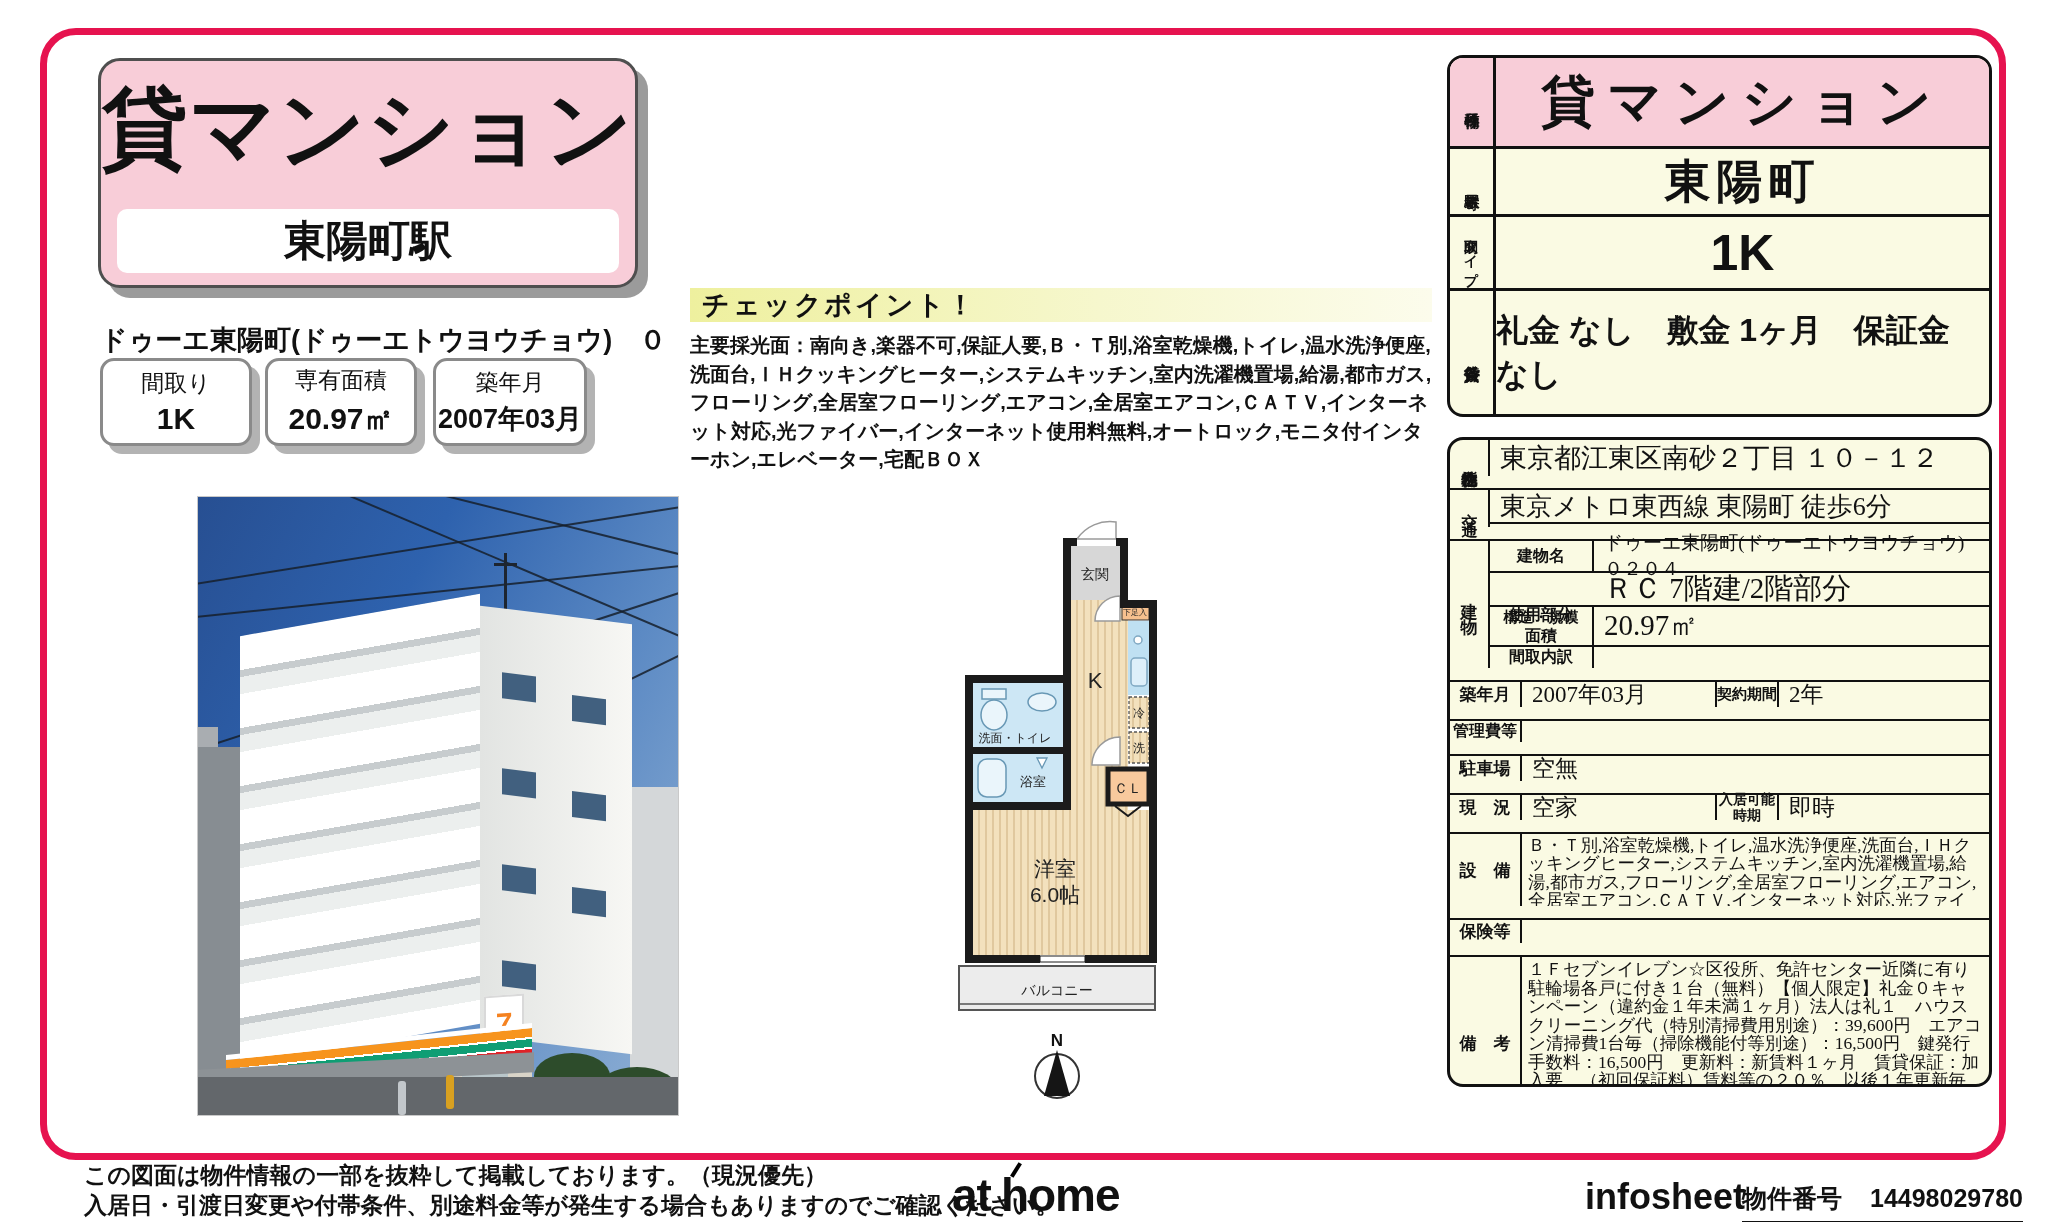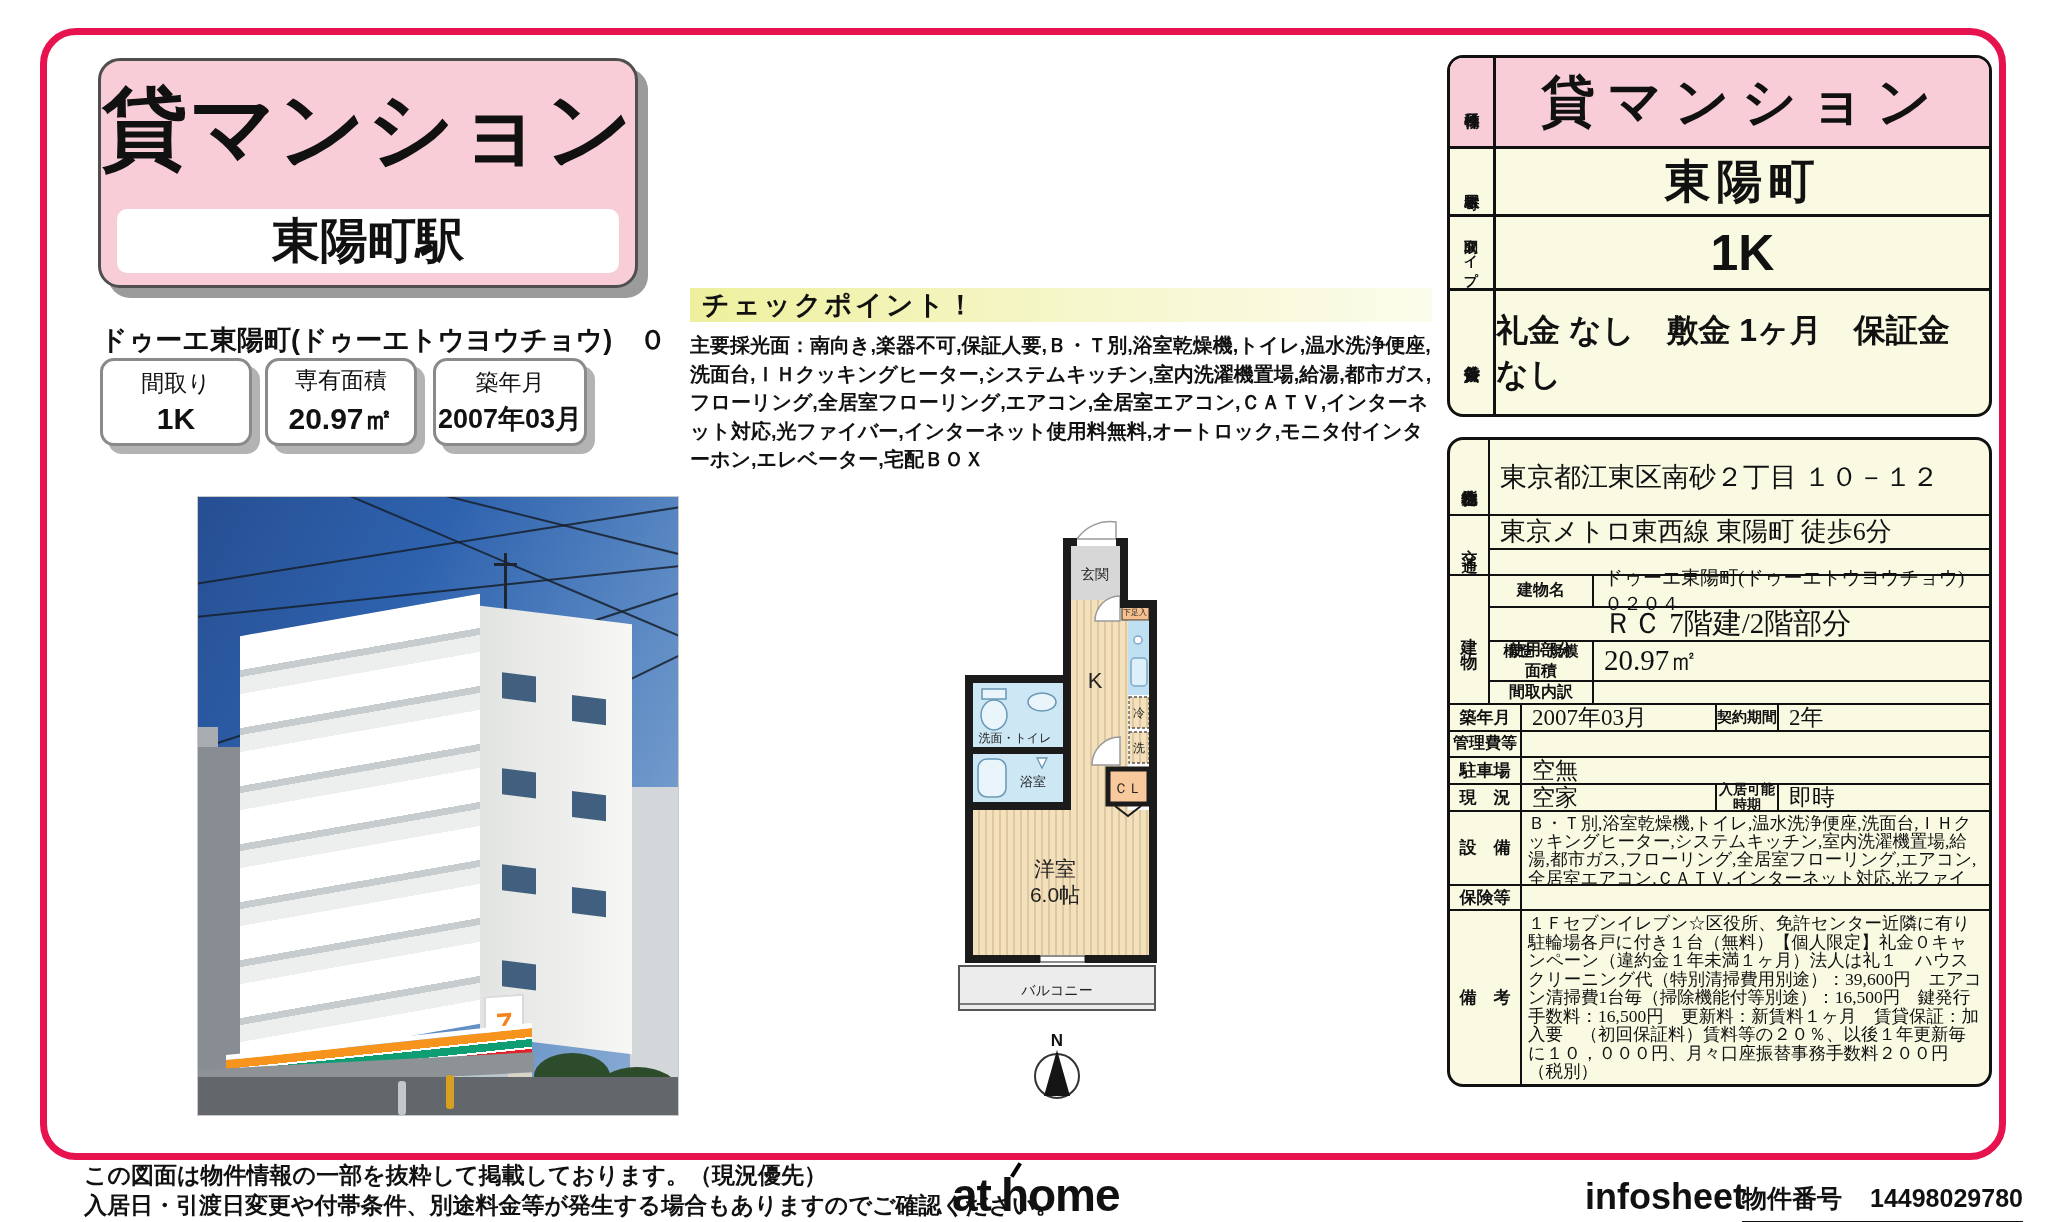--- a/index.html
+++ b/index.html
@@ -10,42 +10,42 @@
 
   
   .sheet{left:40px;top:28px;width:1966px;height:1132px;border:7px solid #e6134f;
          border-radius:36px;background:#fff;box-sizing:border-box;}
 
   
   .title-box{left:98px;top:58px;width:540px;height:230px;background:#f8cdd8;
              border:3px solid #4f4f4f;border-radius:22px;box-shadow:10px 10px 0 #9b9b9b;box-sizing:border-box;}
   .title-main{left:0;top:10px;width:100%;text-align:center;font-size:86px;font-weight:bold;letter-spacing:1px;}
   .title-station{left:16px;right:16px;bottom:12px;height:64px;background:#fff;border-radius:10px;
-                 display:flex;align-items:center;justify-content:center;font-size:48px;font-weight:bold;}
+                 display:flex;align-items:center;justify-content:center;font-size:42px;font-weight:bold;}
   .prop-name{left:100px;top:322px;width:580px;font-size:27px;font-weight:bold;}
 
   .qbox{top:358px;height:88px;background:#fff;border:3px solid #8a8a8a;border-radius:14px;
         box-shadow:8px 8px 0 #b3b3b3;box-sizing:border-box;display:flex;flex-direction:column;
         align-items:center;justify-content:center;gap:3px;}
   .qbox .ql{font-size:23px;}
   .qbox .qv{font-size:30px;font-weight:bold;}
   .qbox.q3 .qv{font-size:27px;}
 
   
   .cp-bar{left:690px;top:288px;width:742px;height:34px;
           background:linear-gradient(90deg,#eef09e 0%,#f6f7cd 55%,#fcfcec 100%);
           display:flex;align-items:center;padding-left:12px;box-sizing:border-box;
           font-size:27px;font-weight:bold;letter-spacing:3px;}
   .cp-body{left:690px;top:331px;width:752px;font-size:20px;line-height:1.43;font-weight:600;}
 
   
   .tbl{left:1447px;width:545px;border:3px solid #111;border-radius:16px;background:#fafae3;
        overflow:hidden;box-sizing:border-box;display:flex;flex-direction:column;}
   .t1{top:55px;height:362px;}
-  .t2{top:437px;height:650px;}
+  .t2{top:437px;height:650px;gap:12px;}
   .trow{display:flex;box-sizing:border-box;}
   .bt{border-top:3px solid #111;}
   .bt2{border-top:2px solid #111;}
   .vlab{display:flex;align-items:center;justify-content:center;box-sizing:border-box;}
   .vtext{writing-mode:vertical-rl;text-orientation:upright;font-weight:bold;}
   .t1 .vlab{width:46px;border-right:3px solid #111;}
   .cell-c{flex:1;display:flex;align-items:center;justify-content:center;}
   .pinkrow{background:#f8cdd8;}
   .v-big{font-size:54px;font-weight:bold;letter-spacing:12px;}
   .v-sta{font-size:46px;font-weight:bold;letter-spacing:6px;}

